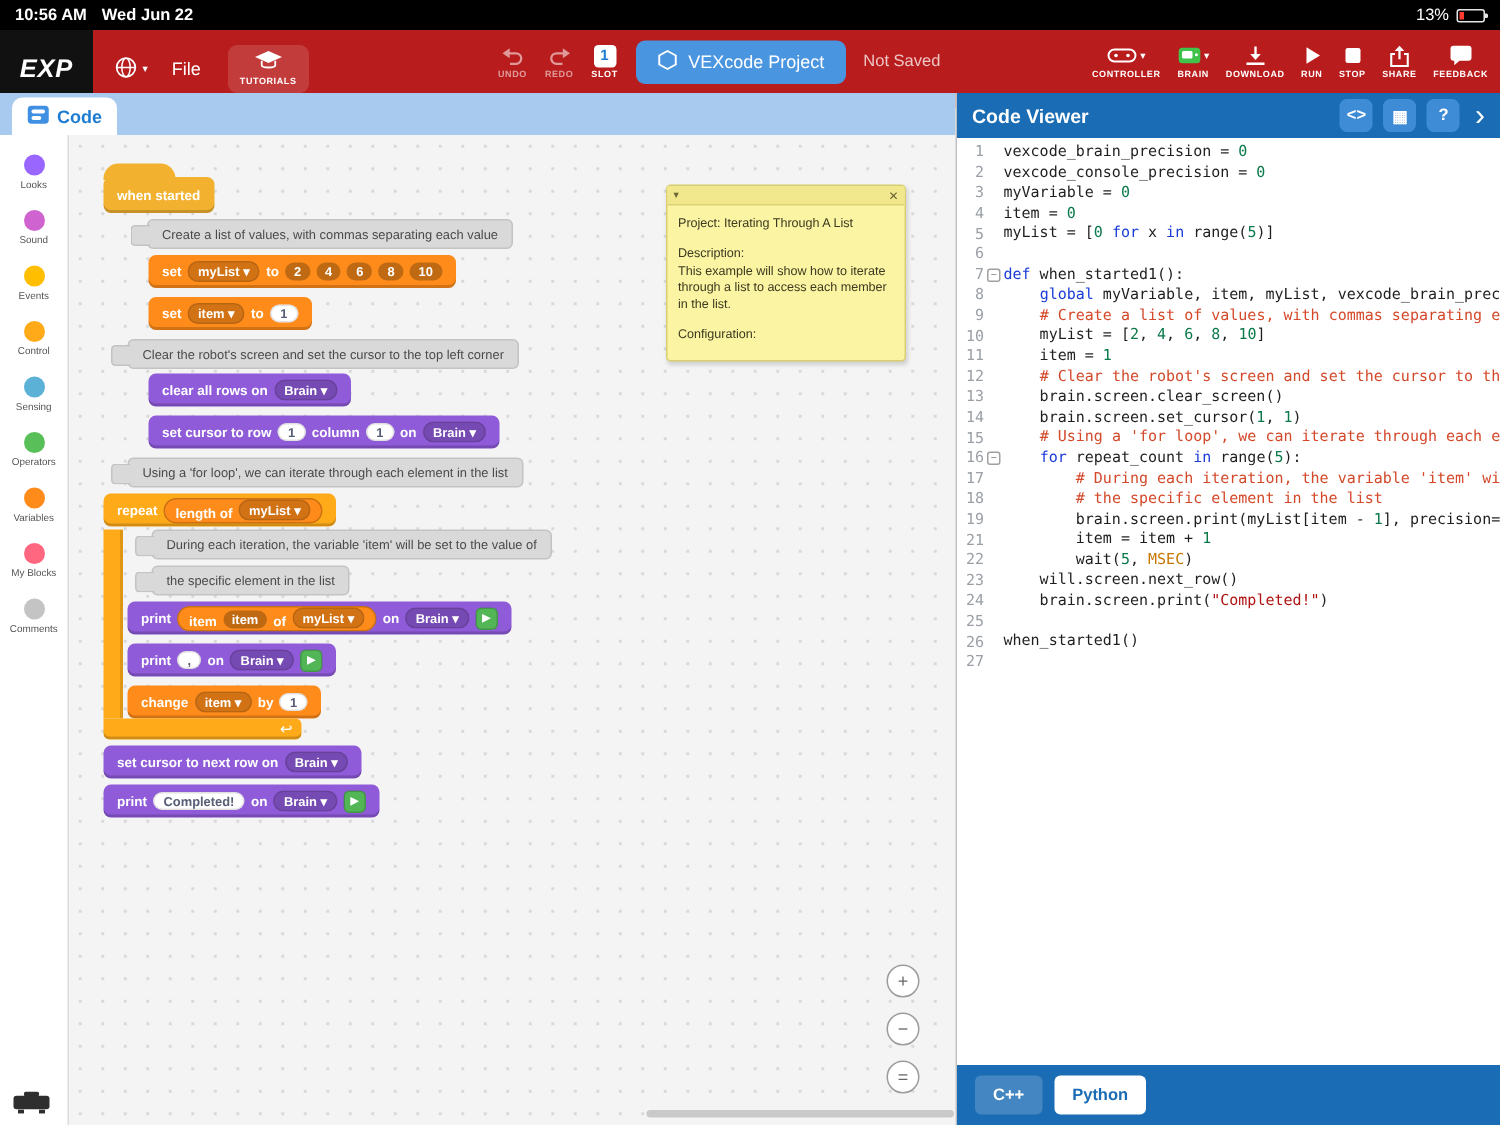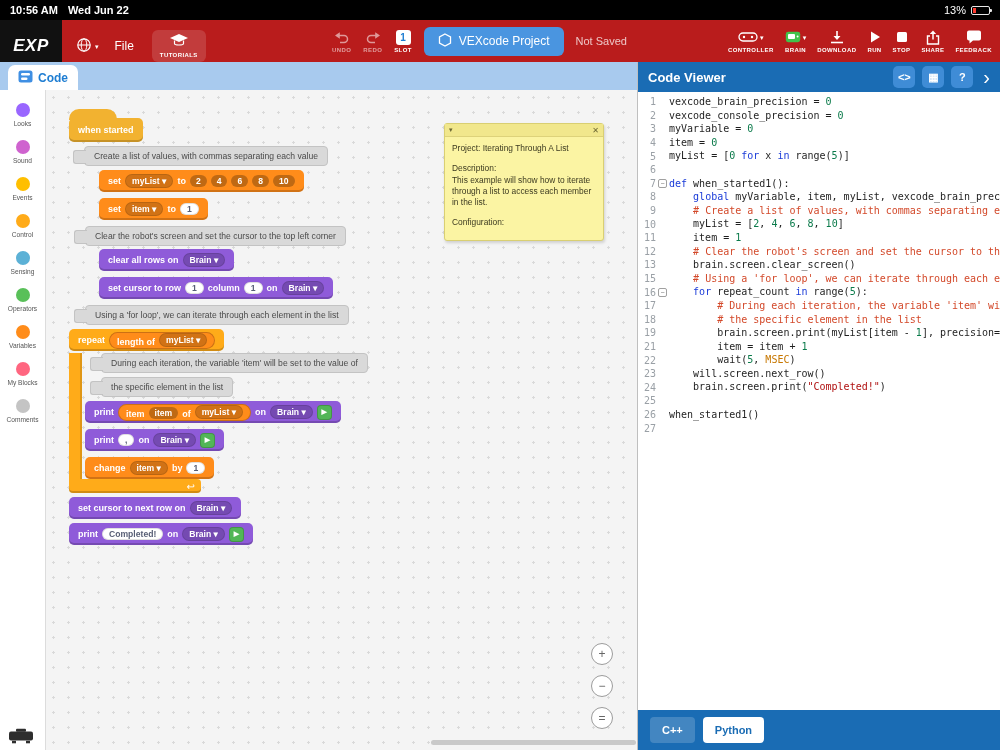--- a/index.html
+++ b/index.html
@@ -300,21 +300,21 @@
 
   <div class="zoomctl">
     <button class="zbtn">+</button>
     <button class="zbtn">−</button>
     <button class="zbtn">=</button>
   </div>
   <div class="hscroll"></div>
 <div class="blk hat" style="left: 23px; top: 28px; background: rgb(242, 178, 48);">
       <span class="bp-t">when started</span>
     </div>
-    <div class="blk comment" style="left: 38px; top: 56px;">Create a list of values, with commas separating each value</div>
+    <div class="blk comment" style="left: 52px; top: 56px;">Create a list of values, with commas separating each value</div>
     <div class="blk stack" style="left: 53px; top: 80px; background: rgb(255, 140, 26);">
       <span class="bp-t">set</span>
       <span class="bp-dd">myList ▾</span>
       <span class="bp-t">to</span>
       <span class="bp-chip">2</span>
       <span class="bp-chip">4</span>
       <span class="bp-chip">6</span>
       <span class="bp-chip">8</span>
       <span class="bp-chip">10</span>
     </div>
@@ -411,20 +411,21 @@
       <div class="cl"><span class="g">4</span><span class="fold"></span><span class="ct"><span class="tk-d">item = </span><span class="tk-n">0</span></span></div>
       <div class="cl"><span class="g">5</span><span class="fold"></span><span class="ct"><span class="tk-d">myList = [</span><span class="tk-n">0</span><span class="tk-d"> </span><span class="tk-k">for</span><span class="tk-d"> x </span><span class="tk-k">in</span><span class="tk-d"> range(</span><span class="tk-n">5</span><span class="tk-d">)]</span></span></div>
       <div class="cl"><span class="g">6</span><span class="fold"></span><span class="ct"></span></div>
       <div class="cl"><span class="g">7</span><span class="fold"><span class="fbox">−</span></span><span class="ct"><span class="tk-k">def</span><span class="tk-d"> when_started1():</span></span></div>
       <div class="cl"><span class="g">8</span><span class="fold"></span><span class="ct"><span class="tk-d">    </span><span class="tk-k">global</span><span class="tk-d"> myVariable, item, myList, vexcode_brain_precision,</span></span></div>
       <div class="cl"><span class="g">9</span><span class="fold"></span><span class="ct"><span class="tk-d">    </span><span class="tk-c"># Create a list of values, with commas separating each va</span></span></div>
       <div class="cl"><span class="g">10</span><span class="fold"></span><span class="ct"><span class="tk-d">    myList = [</span><span class="tk-n">2</span><span class="tk-d">, </span><span class="tk-n">4</span><span class="tk-d">, </span><span class="tk-n">6</span><span class="tk-d">, </span><span class="tk-n">8</span><span class="tk-d">, </span><span class="tk-n">10</span><span class="tk-d">]</span></span></div>
       <div class="cl"><span class="g">11</span><span class="fold"></span><span class="ct"><span class="tk-d">    item = </span><span class="tk-n">1</span></span></div>
       <div class="cl"><span class="g">12</span><span class="fold"></span><span class="ct"><span class="tk-d">    </span><span class="tk-c"># Clear the robot's screen and set the cursor to the top</span></span></div>
       <div class="cl"><span class="g">13</span><span class="fold"></span><span class="ct"><span class="tk-d">    brain.screen.clear_screen()</span></span></div>
+      <div class="cl"><span class="g">14</span><span class="fold"></span><span class="ct"><span class="tk-d">    brain.screen.set_cursor(</span><span class="tk-n">1</span><span class="tk-d">, </span><span class="tk-n">1</span><span class="tk-d">)</span></span></div>
       <div class="cl"><span class="g">15</span><span class="fold"></span><span class="ct"><span class="tk-d">    </span><span class="tk-c"># Using a 'for loop', we can iterate through each element</span></span></div>
       <div class="cl"><span class="g">16</span><span class="fold"><span class="fbox">−</span></span><span class="ct"><span class="tk-d">    </span><span class="tk-k">for</span><span class="tk-d"> repeat_count </span><span class="tk-k">in</span><span class="tk-d"> range(</span><span class="tk-n">5</span><span class="tk-d">):</span></span></div>
       <div class="cl"><span class="g">17</span><span class="fold"></span><span class="ct"><span class="tk-d">        </span><span class="tk-c"># During each iteration, the variable 'item' will be</span></span></div>
       <div class="cl"><span class="g">18</span><span class="fold"></span><span class="ct"><span class="tk-d">        </span><span class="tk-c"># the specific element in the list</span></span></div>
       <div class="cl"><span class="g">19</span><span class="fold"></span><span class="ct"><span class="tk-d">        brain.screen.print(myList[item - </span><span class="tk-n">1</span><span class="tk-d">], precision=</span></span></div>
       <div class="cl"><span class="g">21</span><span class="fold"></span><span class="ct"><span class="tk-d">        item = item + </span><span class="tk-n">1</span></span></div>
       <div class="cl"><span class="g">22</span><span class="fold"></span><span class="ct"><span class="tk-d">        wait(</span><span class="tk-n">5</span><span class="tk-d">, </span><span class="tk-o">MSEC</span><span class="tk-d">)</span></span></div>
       <div class="cl"><span class="g">23</span><span class="fold"></span><span class="ct"><span class="tk-d">    will.screen.next_row()</span></span></div>
       <div class="cl"><span class="g">24</span><span class="fold"></span><span class="ct"><span class="tk-d">    brain.screen.print(</span><span class="tk-s">"Completed!"</span><span class="tk-d">)</span></span></div>
       <div class="cl"><span class="g">25</span><span class="fold"></span><span class="ct"></span></div>

